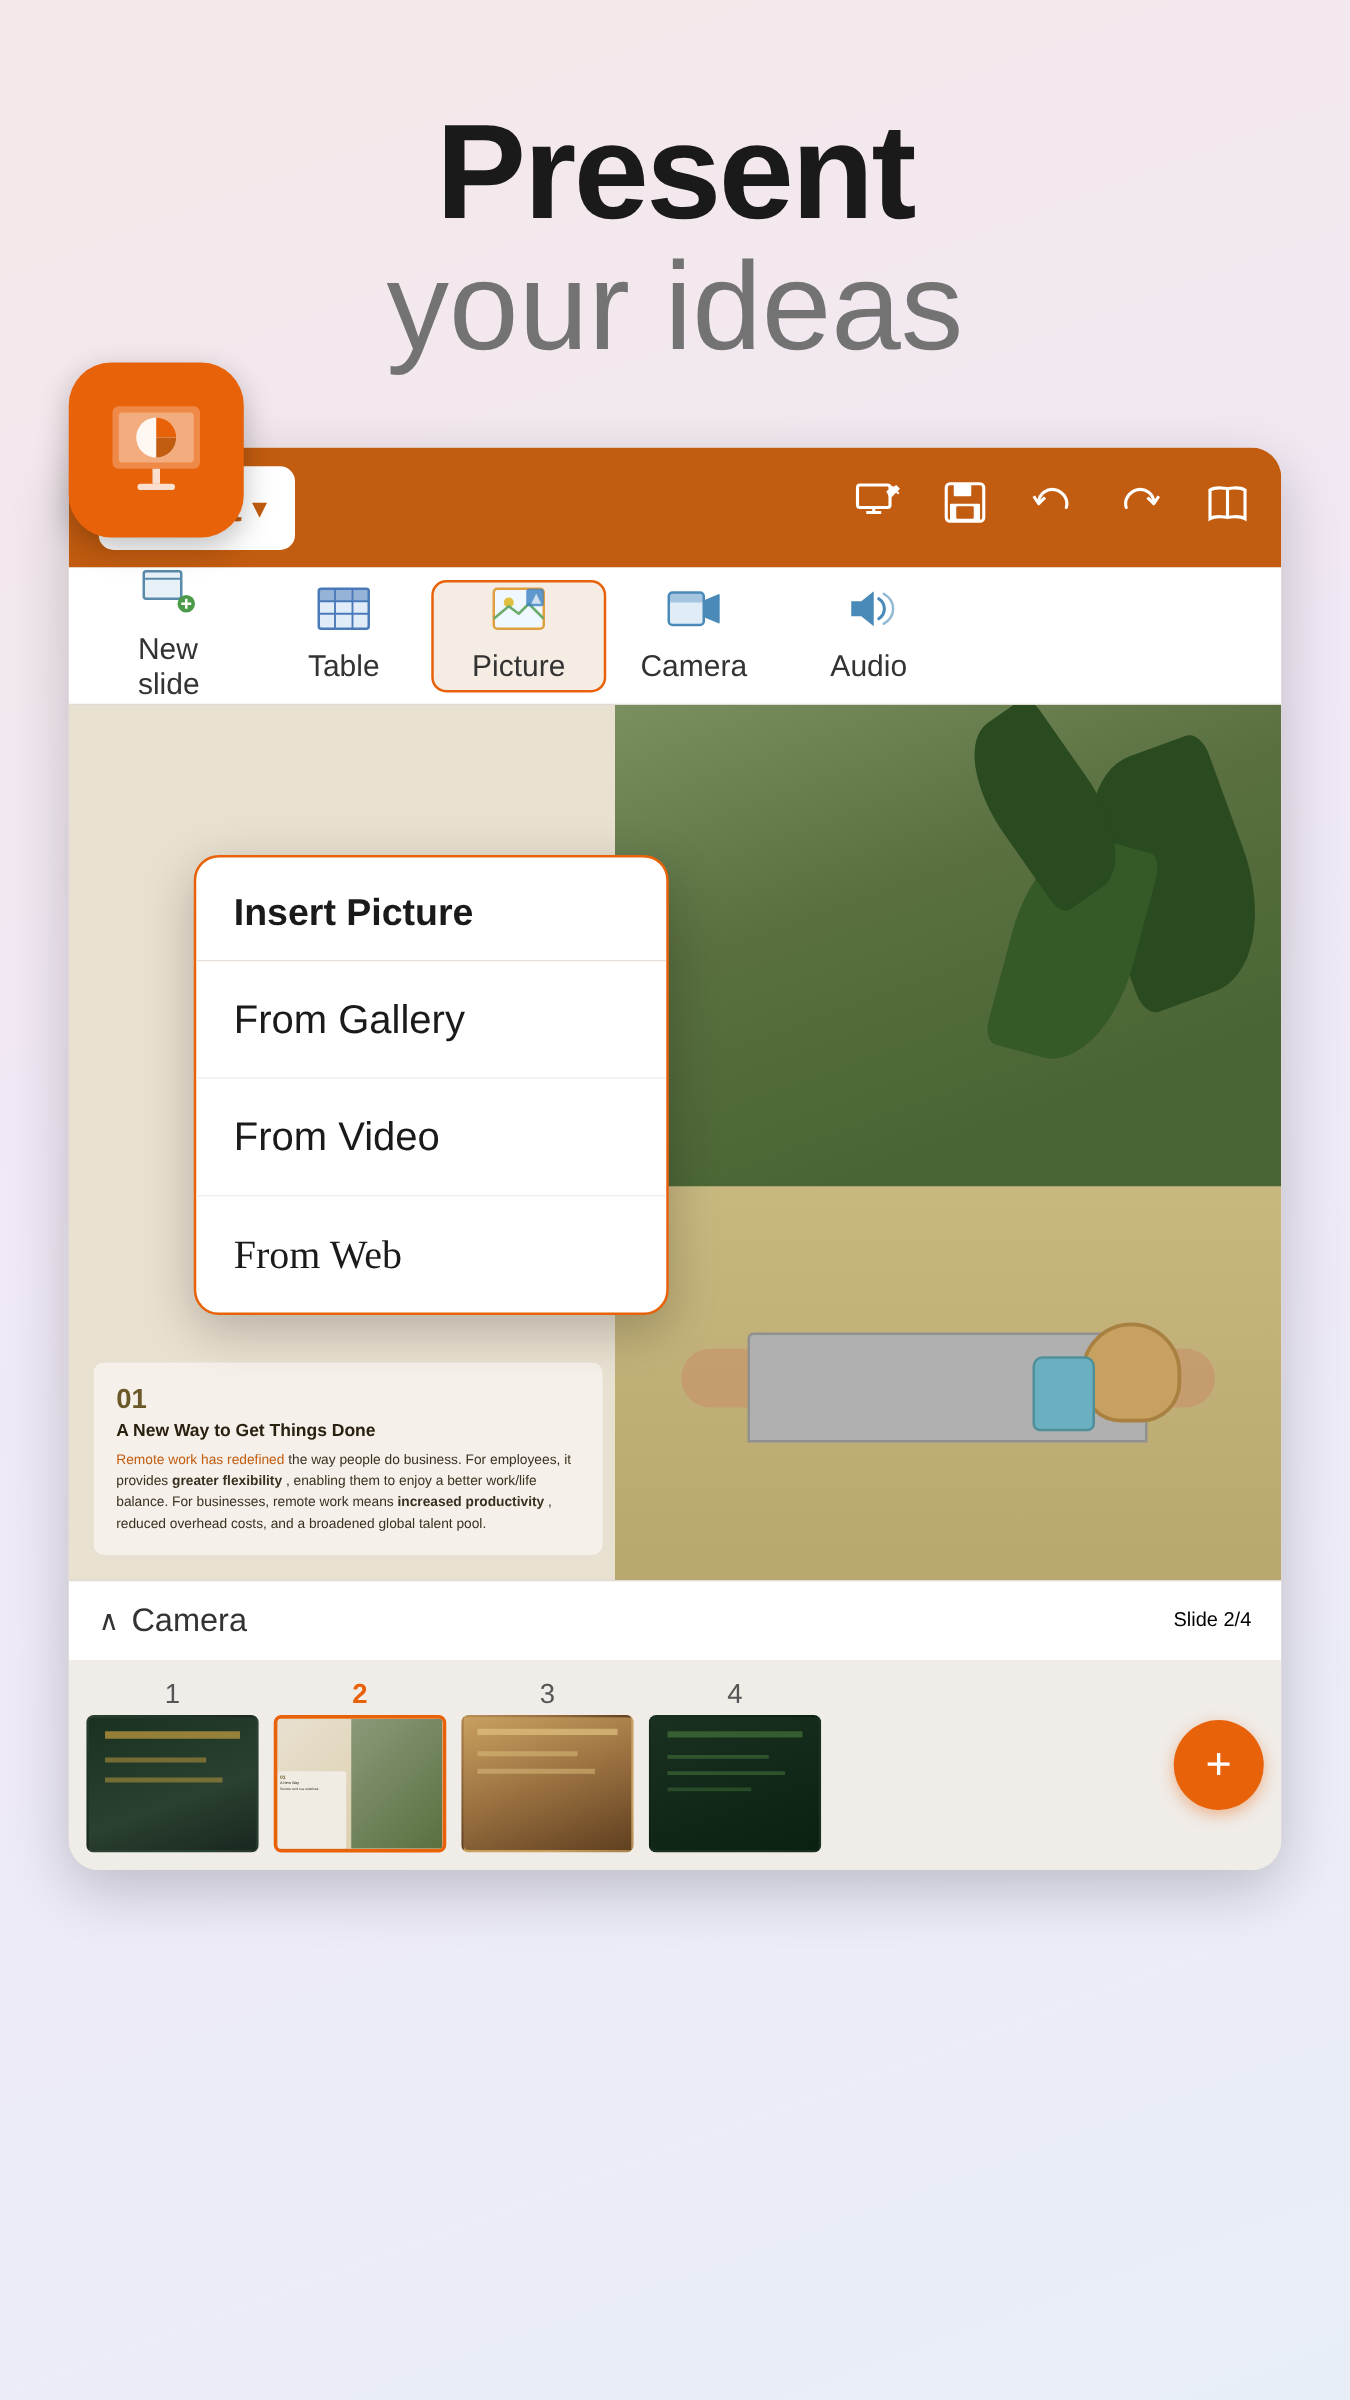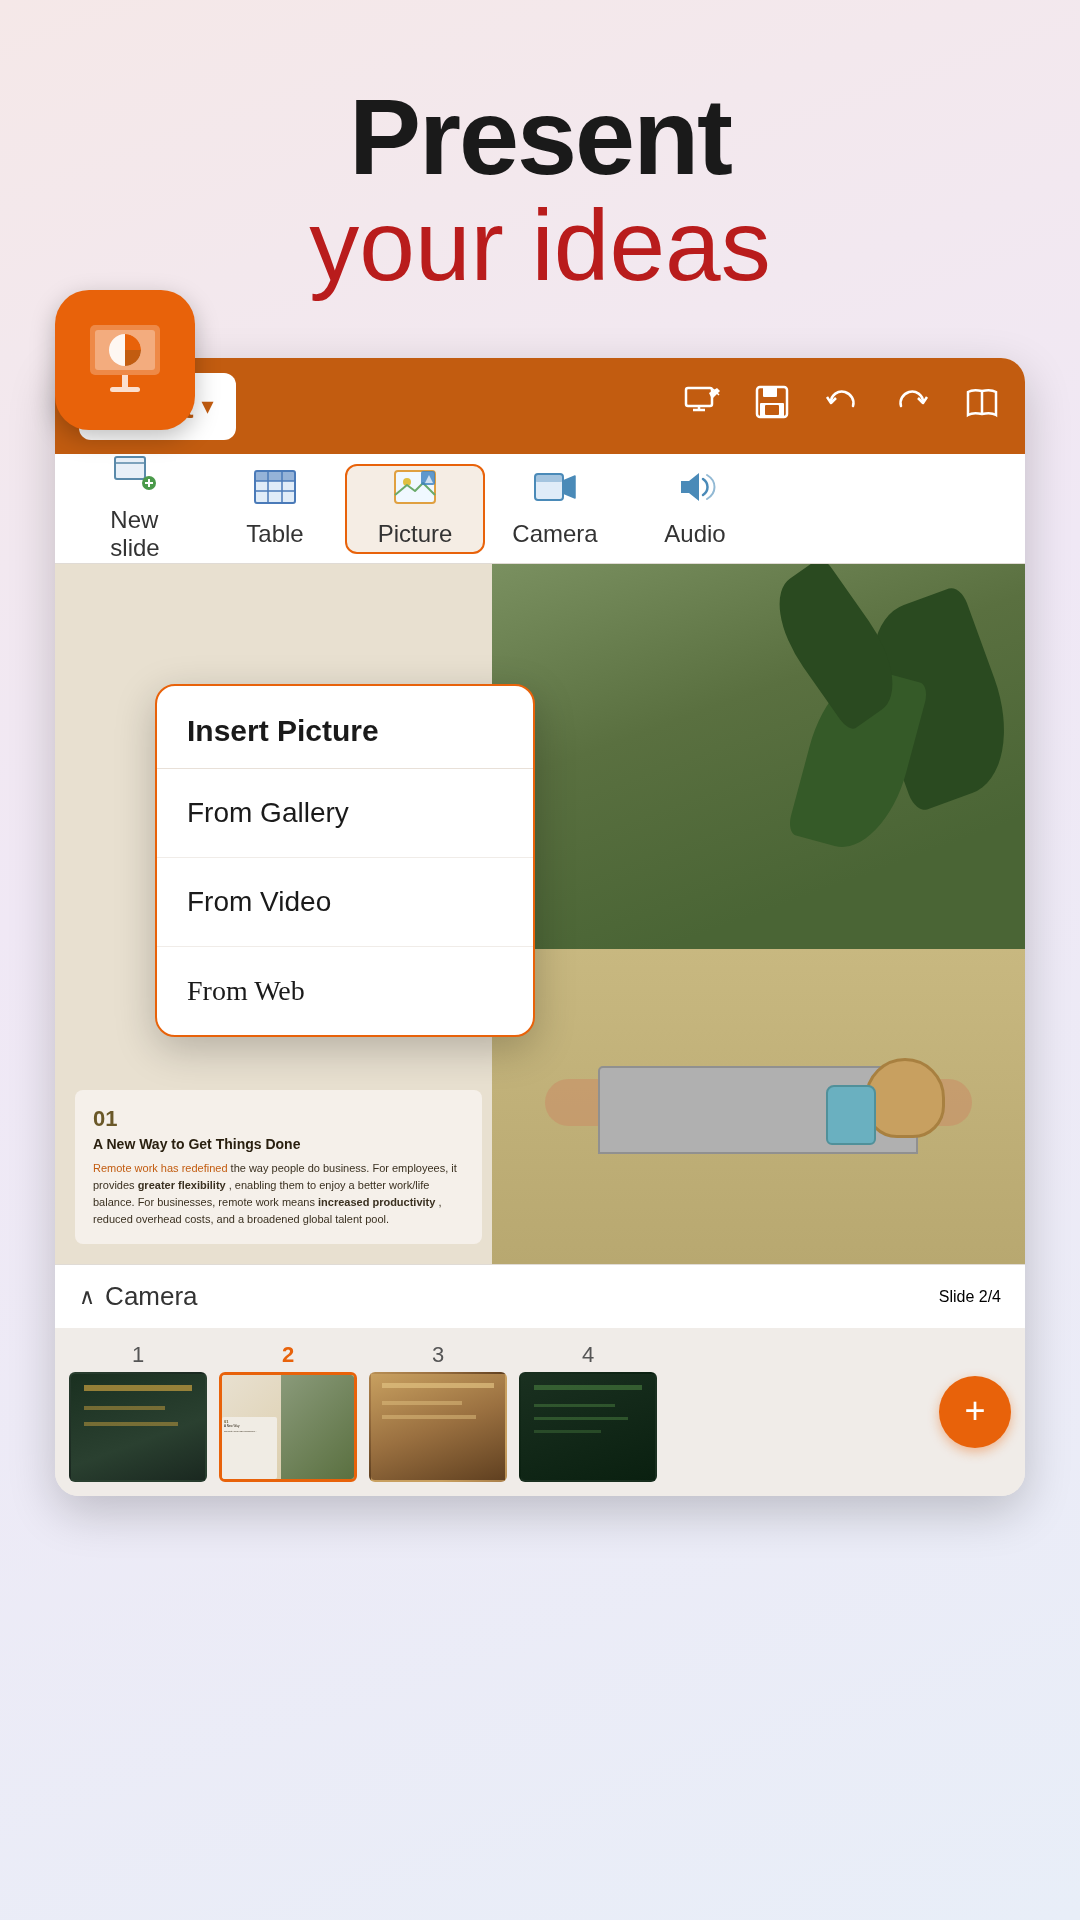--- a/index.html
+++ b/index.html
@@ -22,21 +22,21 @@
     .hero-title {
       font-size: 108px;
       font-weight: 900;
       color: #1a1a1a;
       line-height: 1.05;
       letter-spacing: -2px;
     }
     .hero-subtitle {
       font-size: 100px;
       font-weight: 400;
-      color: #b91c1c;
+      color: #737373;
       line-height: 1.05;
     }
 
     
     .app-icon {
       position: absolute;
       top: 290px;
       left: 55px;
       width: 140px;
       height: 140px;
@@ -169,21 +169,21 @@
       border: 2.5px solid #e8620a;
     }
     .popup-title {
       font-size: 30px;
       font-weight: 800;
       color: #1a1a1a;
       padding: 28px 30px 20px;
       border-bottom: 1.5px solid #e8e0d8;
     }
     .popup-item {
-      font-size: 28px;
+      font-size: 32px;
       color: #1a1a1a;
       padding: 28px 30px;
       cursor: pointer;
       border-bottom: 1px solid #f0ece8;
     }
     .popup-item:last-child {
       border-bottom: none;
       font-family: Liberation Serif, serif;
     }
 

